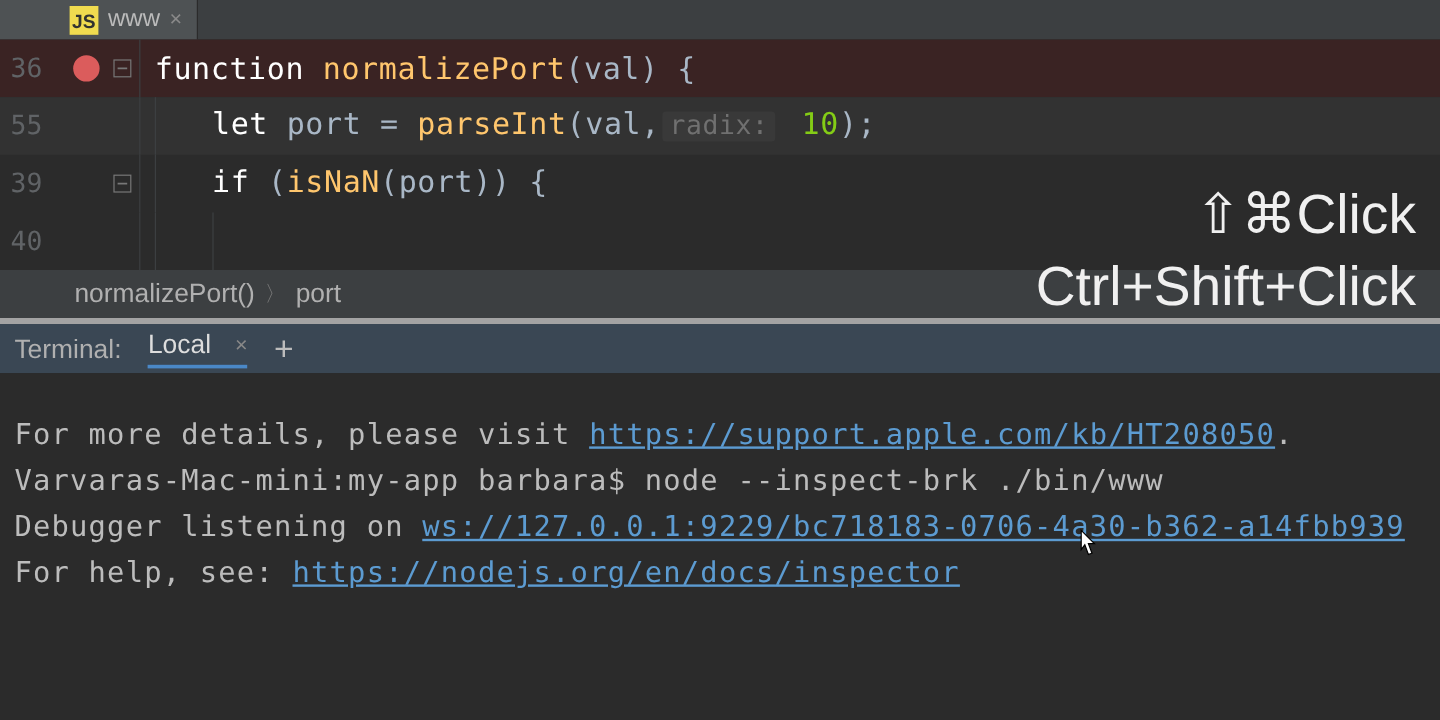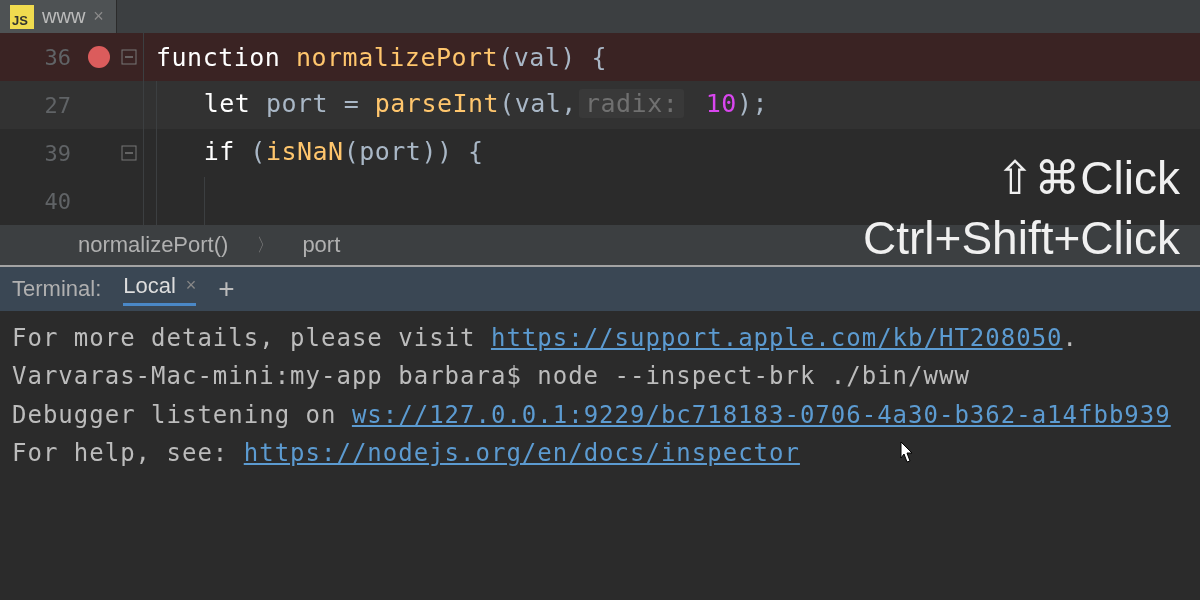--- a/index.html
+++ b/index.html
@@ -28,28 +28,29 @@
     background: #4e5254;
     color: #bbbbbb;
     font-family: -apple-system, "Segoe UI", sans-serif;
     font-size: 20px;
     border-right: 1px solid #2b2b2b;
   }
   .js-icon {
     width: 24px; height: 24px;
     background: #f0db4f;
     color: #323330;
-    font-size: 13px;
+    font-size: 16px;
     font-weight: 700;
     display: flex;
     align-items: flex-end;
     justify-content: flex-start;
     padding: 0 16px 1px 2px;
     position: relative;
     font-family: sans-serif;
+    margin-left: 48px;
   }
   .js-icon::before{
     content:"";
     position:absolute; top:-4px; left:-4px;
     width:24px; height:24px; background:#6e6e6e;
     z-index:-1;
   }
   .close-x {
     color: #8a8a8a;
     font-size: 18px;
@@ -65,26 +66,25 @@
   .line {
     display: flex;
     align-items: center;
     height: 48px;
     font-size: 25px;
   }
   .line.hl { background: #3a2323; }
   .line.cur { background: #323232; }
   .gutter {
     width: 56px;
-    text-align: right;
+    text-align: center;
     padding-right: 12px;
     color: #606366;
     font-size: 22px;
     user-select: none;
-    margin-left: 27px;
   }
   .bp-col {
     width: 32px;
     display:flex; align-items:center; justify-content:center;
   }
   .breakpoint {
     width: 22px; height: 22px; border-radius: 50%;
     background: #db5c5c;
   }
   .fold-col {
@@ -94,29 +94,29 @@
   }
   .fold-col svg{width:16px;height:16px;}
   .gutter-border {
     width: 1px; align-self: stretch;
     background: #3c3f41;
     margin-right: 12px;
   }
   .code { white-space: pre; letter-spacing: 0.5px; }
   .kw { color: #ffffff; }
   .fn { color: #ffc66d; }
-  .num { color: #d946ef; }
+  .num { color: #84cc16; }
   .var { color: #a9b7c6; }
   .com { color: #808080; }
   .para-hint {
     color: #707070;
     background: #393939;
     border-radius: 3px;
     padding: 0 6px;
-    font-size: 25px;
+    font-size: 22px;
     margin: 0 6px 0 2px;
   }
   .indent-guide {
     display:inline-block;
     border-left:1px solid #3c3f41;
     height: 48px;
     vertical-align: middle;
   }
 
   
@@ -131,52 +131,52 @@
     line-height: 1.3;
     pointer-events: none;
   }
 
   
   .crumbs {
     height: 40px;
     background: #3c3f41;
     color: #b0b0b0;
     display:flex; align-items:center;
-    padding-left: 78px;
-    font-family: -apple-system, "Segoe UI", sans-serif;
-    font-size: 22px;
-    gap: 28px;
+    padding-left: 62px;
+    font-family: -apple-system, "Segoe UI", sans-serif;
+    font-size: 22px;
+    gap: 8px;
   }
   .crumb-sep { color:#7a7a7a; font-size:18px; }
 
   
   .term-header {
     height: 46px;
     background: #3a4754;
     display:flex; align-items:center;
     padding: 0 12px;
     gap: 22px;
     font-family: -apple-system, "Segoe UI", sans-serif;
     font-size: 22px;
     color: #b0b0b0;
-    border-top:2px solid #a3a3a3;
+    border-top:5px solid #a3a3a3;
   }
   .term-tab {
-    display:flex; align-items:center; gap:10px;
+    display:flex; align-items:center; gap:20px;
     color:#dddddd;
     padding-bottom:4px;
     border-bottom: 3px solid #4a88c7;
   }
   .term-close { color:#888; font-size:18px; }
   .plus { color:#bcbcbc; font-size:28px; font-weight:300; }
 
   .terminal {
     flex: 1 1 auto;
     background: #2b2b2b;
-    padding: 8px 12px;
+    padding: 32px 12px;
     font-size: 24px;
     letter-spacing: 1px;
     line-height: 1.6;
     color: #bcbcbc;
     position: relative;
     white-space: nowrap;
   }
   .link {
     color: #5c9bd1;
     text-decoration: underline;
@@ -215,21 +215,21 @@
         <div class="fold-col">
           <svg viewBox="0 0 16 16">
             <rect x="1" y="1" width="14" height="14" fill="none" stroke="#777"></rect>
             <line x1="4" y1="8" x2="12" y2="8" stroke="#777" stroke-width="1.5"></line>
           </svg>
         </div>
         <div class="gutter-border"></div>
         <div class="code"><span class="kw">function </span><span class="fn">normalizePort</span><span class="var">(val) {</span></div>
       </div>
       <div class="line cur">
-        <div class="gutter">27</div>
+        <div class="gutter">55</div>
         <div class="bp-col"></div>
         <div class="fold-col"></div>
         <div class="gutter-border"></div>
         <div class="code"><span class="indent-guide"></span>   <span class="kw">let </span><span class="var">port = </span><span class="fn">parseInt</span><span class="var">(val,</span><span class="para-hint">radix:</span> <span class="num">10</span><span class="var">);</span></div>
       </div>
       <div class="line">
         <div class="gutter">39</div>
         <div class="bp-col"></div>
         <div class="fold-col">
           <svg viewBox="0 0 16 16">

